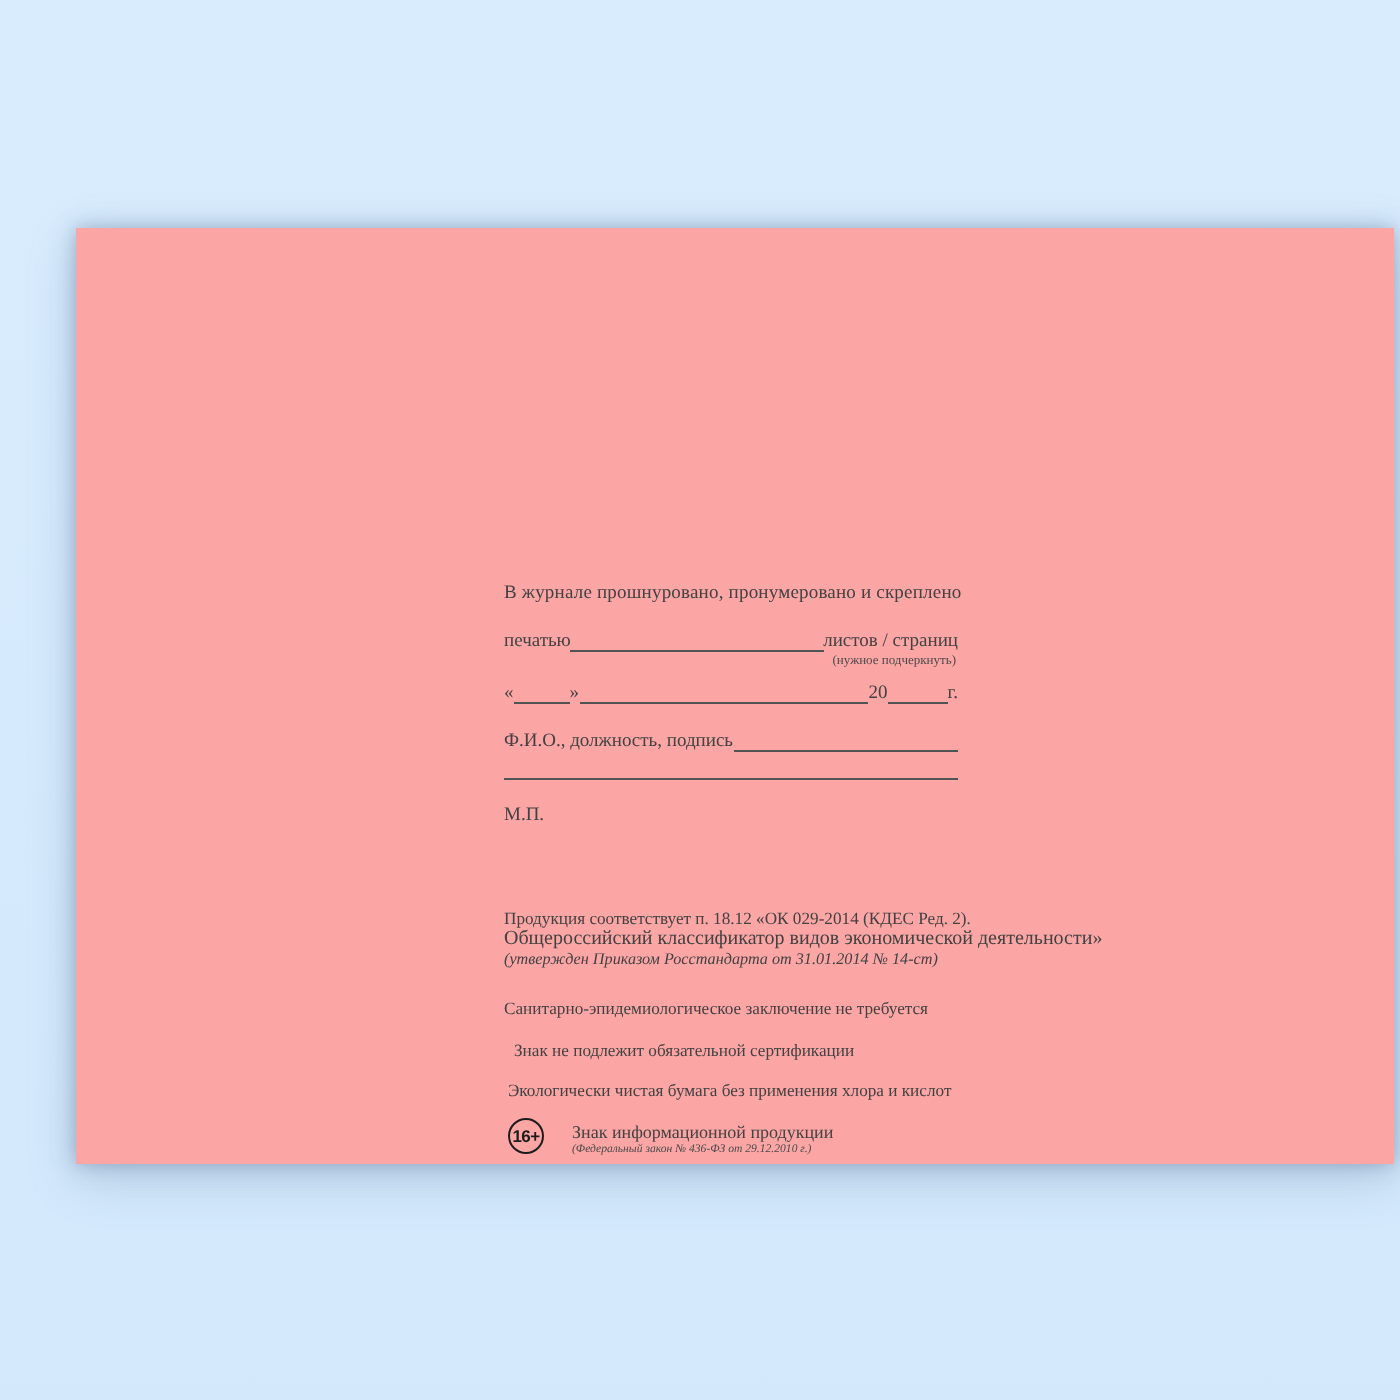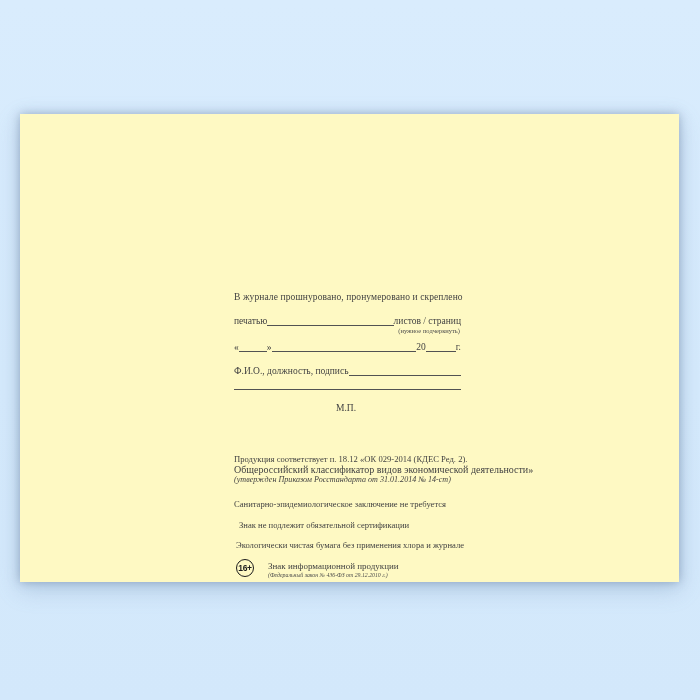--- a/index.html
+++ b/index.html
@@ -8,25 +8,25 @@
   }
   body {
     width: 700px;
     height: 700px;
     overflow: hidden;
     position: relative;
     background: linear-gradient(180deg, #d9ecfd 0%, #d5eafc 55%, #d3e8fb 100%);
   }
   .sheet {
     position: absolute;
-    left: 20px;
+    left: 38px;
     top: 114px;
     width: 659px;
     height: 468px;
-    background: #fef9c3;
+    background: #fca5a5;
     box-shadow: 0 0 9px rgba(97, 120, 152, 0.50),
                 0 7px 22px rgba(110, 140, 180, 0.33);
   }
   .doc {
     position: absolute;
     left: 214px;
     top: 178px;
     width: 227px;
     color: #424242;
     font-family: "Liberation Serif", "DejaVu Serif", serif;
@@ -56,21 +56,21 @@
     color: #4a4a4a;
     padding-right: 1px;
   }
   .l3 { margin-top: 7px; font-size: 9.5px; line-height: 11px; }
   .l4 { margin-top: 13px; font-size: 9.5px; line-height: 11px; }
   .l5 { margin-top: 3px; height: 11px; }
   .mp {
     margin-top: 12px;
     font-size: 9.5px;
     line-height: 11px;
-    text-align: center;
+    text-align: left;
     padding-right: 3px;
   }
   .compliance { margin-top: 40px; }
   .c1 { font-size: 8.6px; line-height: 10.5px; }
   .c2 { font-size: 10px; line-height: 10.5px; }
   .c3 { font-size: 8.1px; line-height: 10.5px; font-style: italic; }
   .san { margin-top: 13px; font-size: 8.6px; line-height: 10px; font-family: Liberation Serif, serif; }
   .cert { margin-top: 11px; font-size: 8.6px; line-height: 10px; padding-left: 5px; }
   .eco { margin-top: 10px; font-size: 8.6px; line-height: 10px; padding-left: 2px; }
   .agerow {
@@ -140,21 +140,21 @@
       <div class="compliance">
         <div class="line c1">Продукция соответствует п. 18.12 «ОК 029-2014 (КДЕС Ред. 2).</div>
         <div class="line c2">Общероссийский классификатор видов экономической деятельности»</div>
         <div class="line c3">(утвержден Приказом Росстандарта от 31.01.2014 № 14-ст)</div>
       </div>
 
       <div class="line san">Санитарно-эпидемиологическое заключение не требуется</div>
 
       <div class="line cert">Знак не подлежит обязательной сертификации</div>
 
-      <div class="line eco">Экологически чистая бумага без применения хлора и журнале</div>
+      <div class="line eco">Экологически чистая бумага без применения хлора и кислот</div>
 
       <div class="agerow">
         <div class="agebadge">
           <span>16+</span>
         </div>
         <div class="agecol">
           <div class="agetitle">Знак информационной продукции</div>
           <div class="agelaw">(Федеральный закон № 436-ФЗ от 29.12.2010 г.)</div>
         </div>
       </div>

